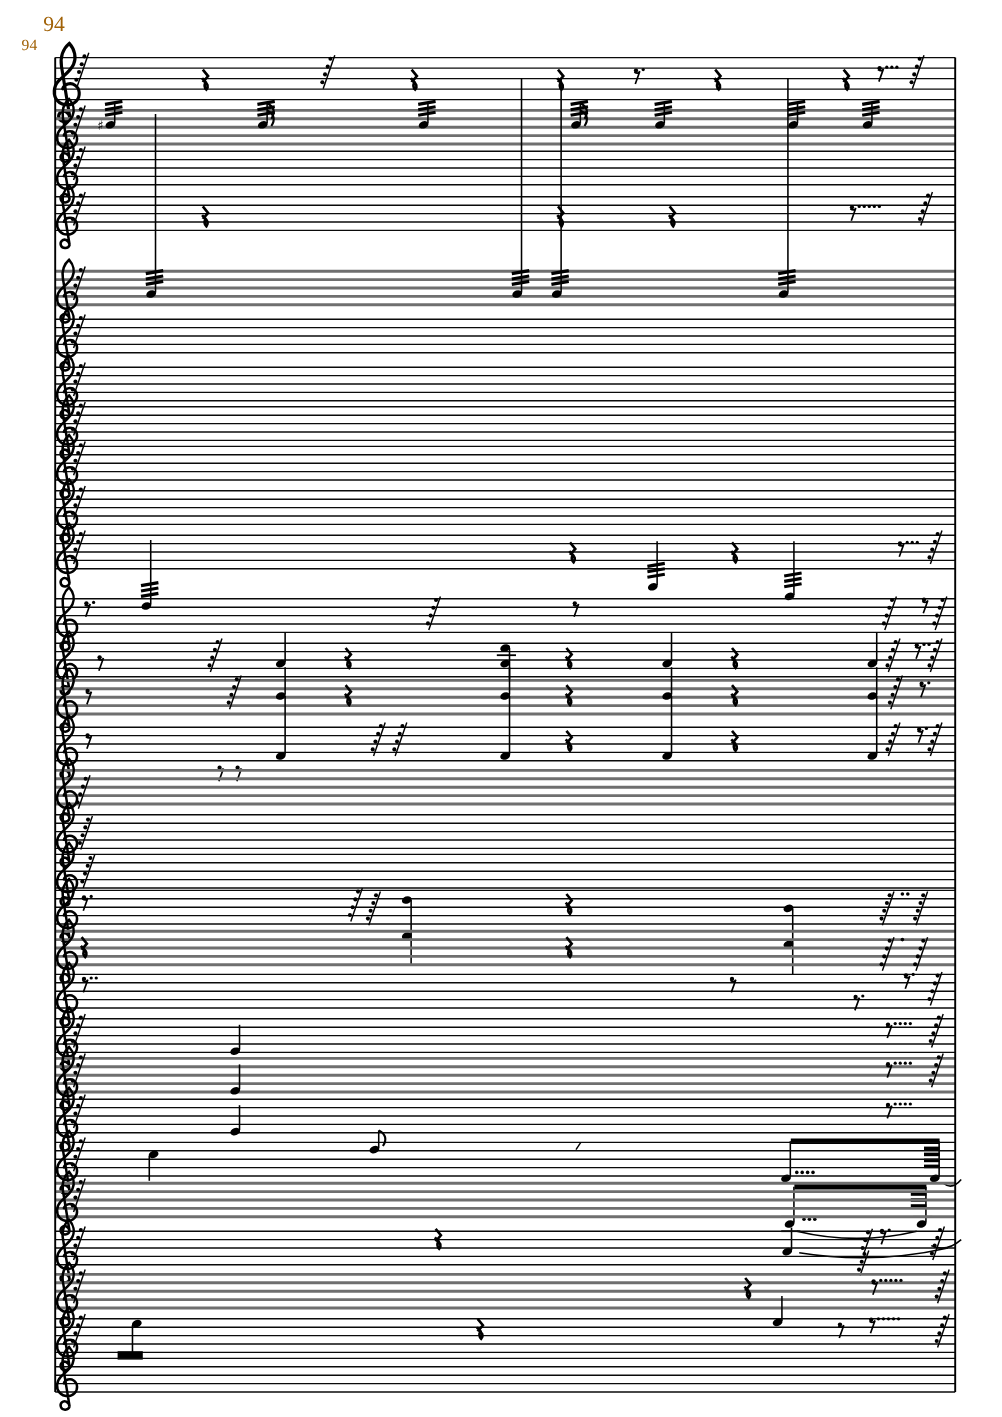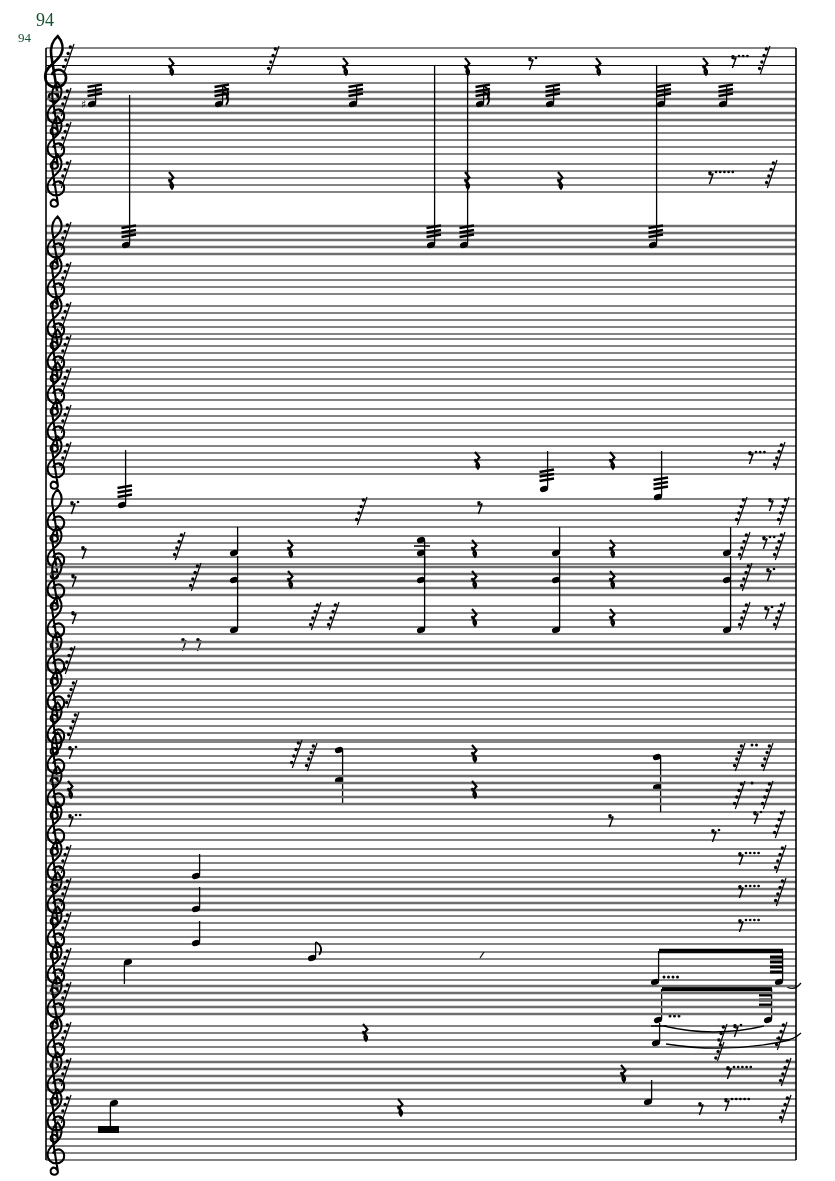--- a/index.html
+++ b/index.html
@@ -1,18 +1,18 @@
 <!DOCTYPE html>
 <html><head>
 <meta charset="utf-8">
 <style>
   html,body{margin:0;padding:0;background:#ffffff;}
   .page{position:relative;width:835px;height:1181px;background:#fff;overflow:hidden;
         font-family:"Liberation Serif", serif;}
-  .measure-no{position:absolute;color:#14532d;}
+  .measure-no{position:absolute;color:#a16207;}
   .measure-no.outer{left:36px;top:10px;font-size:18px;}
   .measure-no.inner{left:18px;top:30px;font-size:13px;}
   svg{position:absolute;left:0;top:0;}
 </style>
 </head>
 <body>
 
 <div class="page">
   <div class="measure-no outer">94</div>
   <div class="measure-no inner">94</div>

